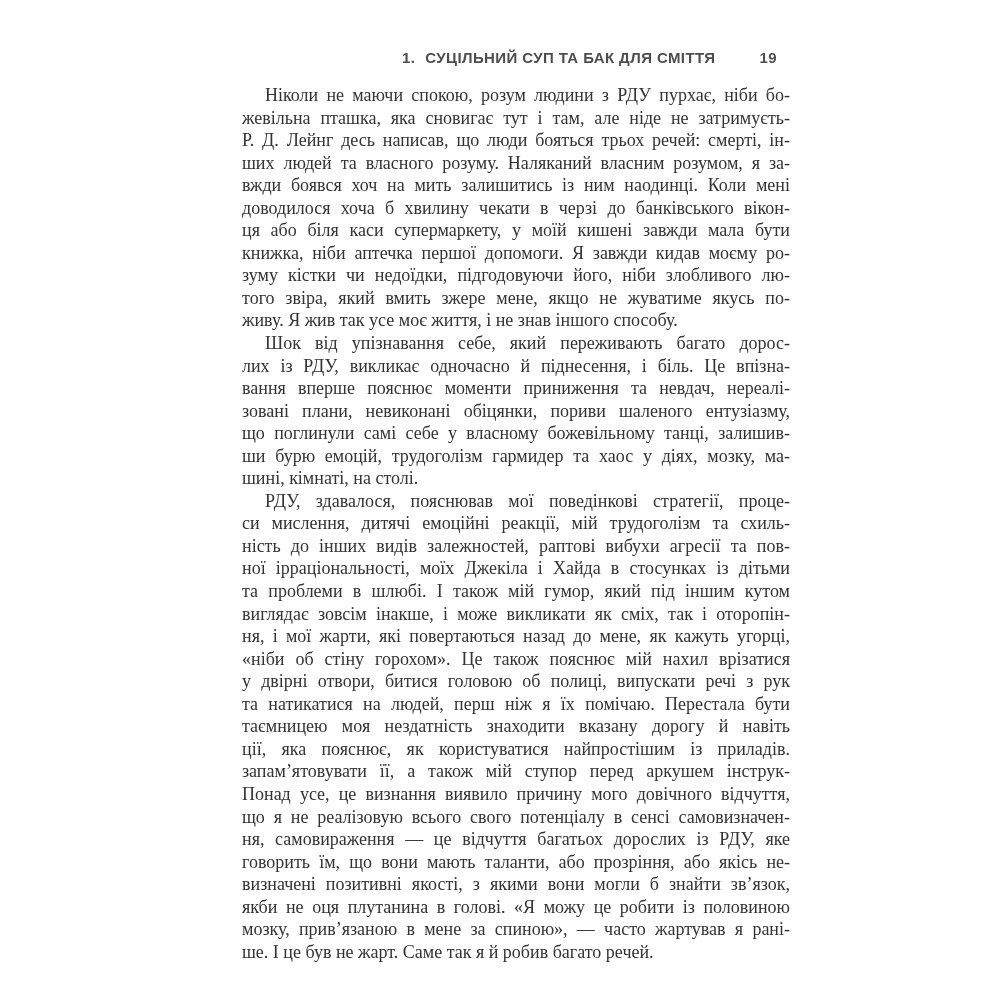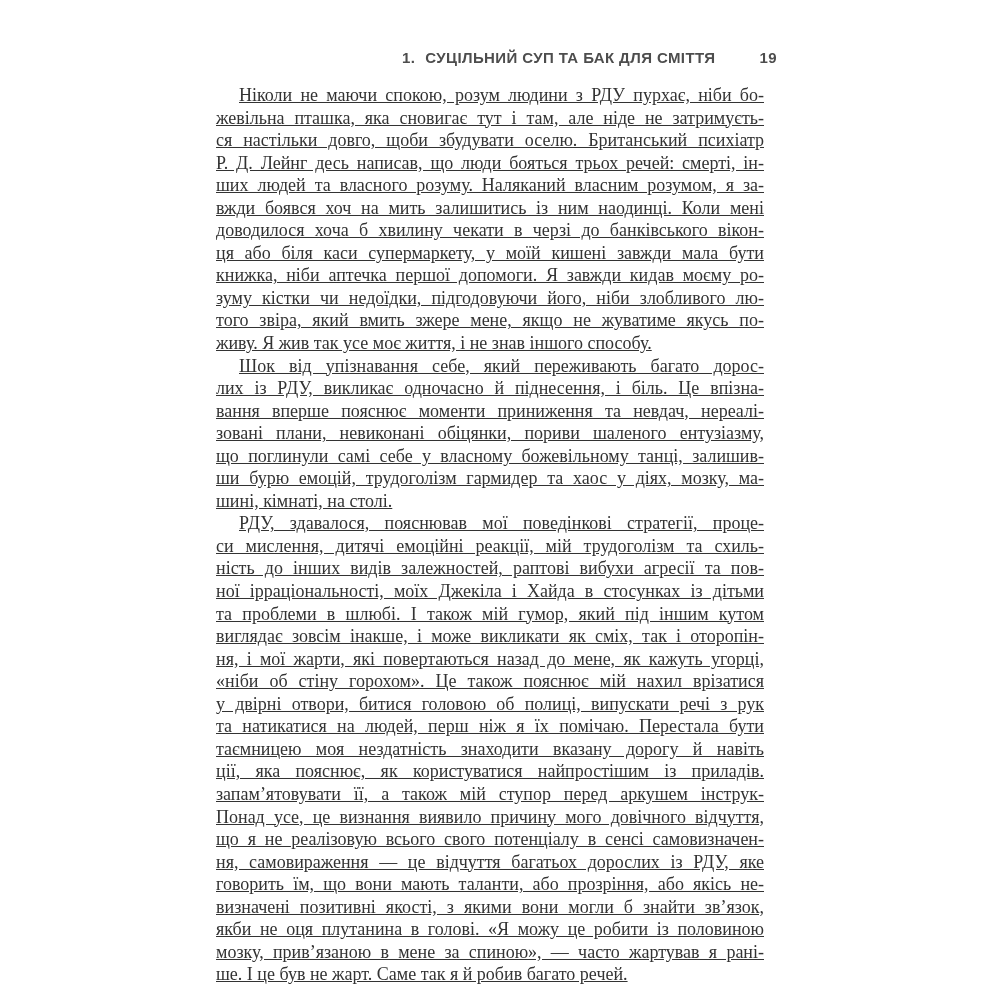--- a/index.html
+++ b/index.html
@@ -32,28 +32,27 @@
     font-size: 15px;
     font-weight: 600;
     letter-spacing: 0.4px;
     color: var(--head-color);
     white-space: nowrap;
   }
   .chapter-number { margin-right: 10px; }
   .page-number { margin-left: 44px; }
   .body-text {
     position: absolute;
-    left: 216px;
+    left: 242px;
     top: 84px;
     width: 548px;
     font-family: "Liberation Serif", "DejaVu Serif", serif;
     font-size: 18px;
     line-height: 22.55px;
     color: var(--body-color);
-    text-decoration: underline;
   }
   .paragraph { display: block; }
   .line {
     text-align: justify;
     text-align-last: justify;
     white-space: normal;
   }
   .line.first { text-indent: 23px; }
   .line.last { text-align-last: left; }
 </style>
@@ -64,21 +63,20 @@
   <div class="running-head">
     <span class="chapter-number">1.</span>
     <span class="chapter-title">СУЦІЛЬНИЙ СУП ТА БАК ДЛЯ СМІТТЯ</span>
     <span class="page-number">19</span>
   </div>
 
   <div class="body-text">
       <div class="paragraph">
         <div class="line first">Ніколи не маючи спокою, розум людини з РДУ пурхає, ніби бо-</div>
         <div class="line">жевільна пташка, яка сновигає тут і там, але ніде не затримуєть-</div>
-        <div class="line">ся настільки довго, щоби збудувати оселю. Британський психіатр</div>
         <div class="line">Р. Д. Лейнг десь написав, що люди бояться трьох речей: смерті, ін-</div>
         <div class="line">ших людей та власного розуму. Наляканий власним розумом, я за-</div>
         <div class="line">вжди боявся хоч на мить залишитись із ним наодинці. Коли мені</div>
         <div class="line">доводилося хоча б хвилину чекати в черзі до банківського вікон-</div>
         <div class="line">ця або біля каси супермаркету, у моїй кишені завжди мала бути</div>
         <div class="line">книжка, ніби аптечка першої допомоги. Я завжди кидав моєму ро-</div>
         <div class="line">зуму кістки чи недоїдки, підгодовуючи його, ніби злобливого лю-</div>
         <div class="line">того звіра, який вмить зжере мене, якщо не жуватиме якусь по-</div>
         <div class="line last">живу. Я жив так усе моє життя, і не знав іншого способу.</div>
       </div>

